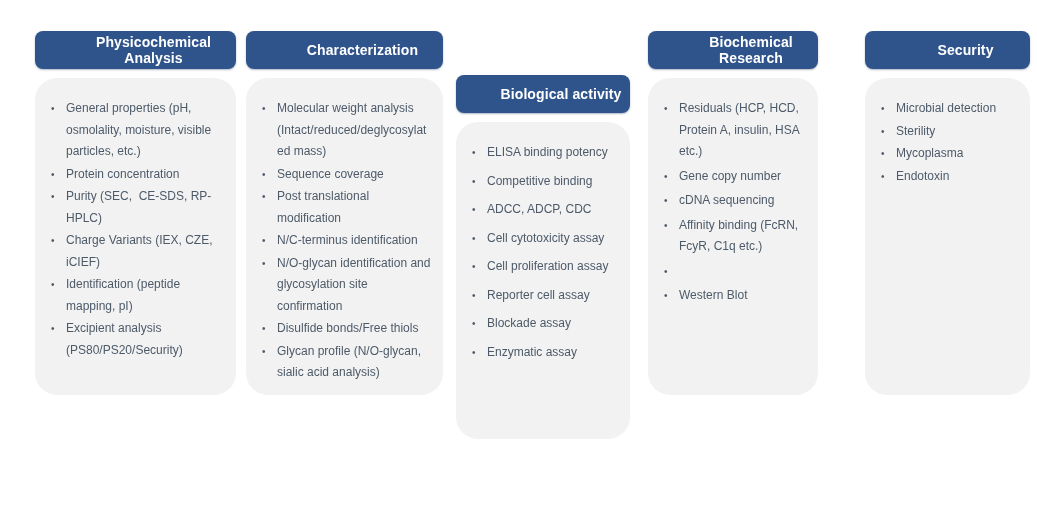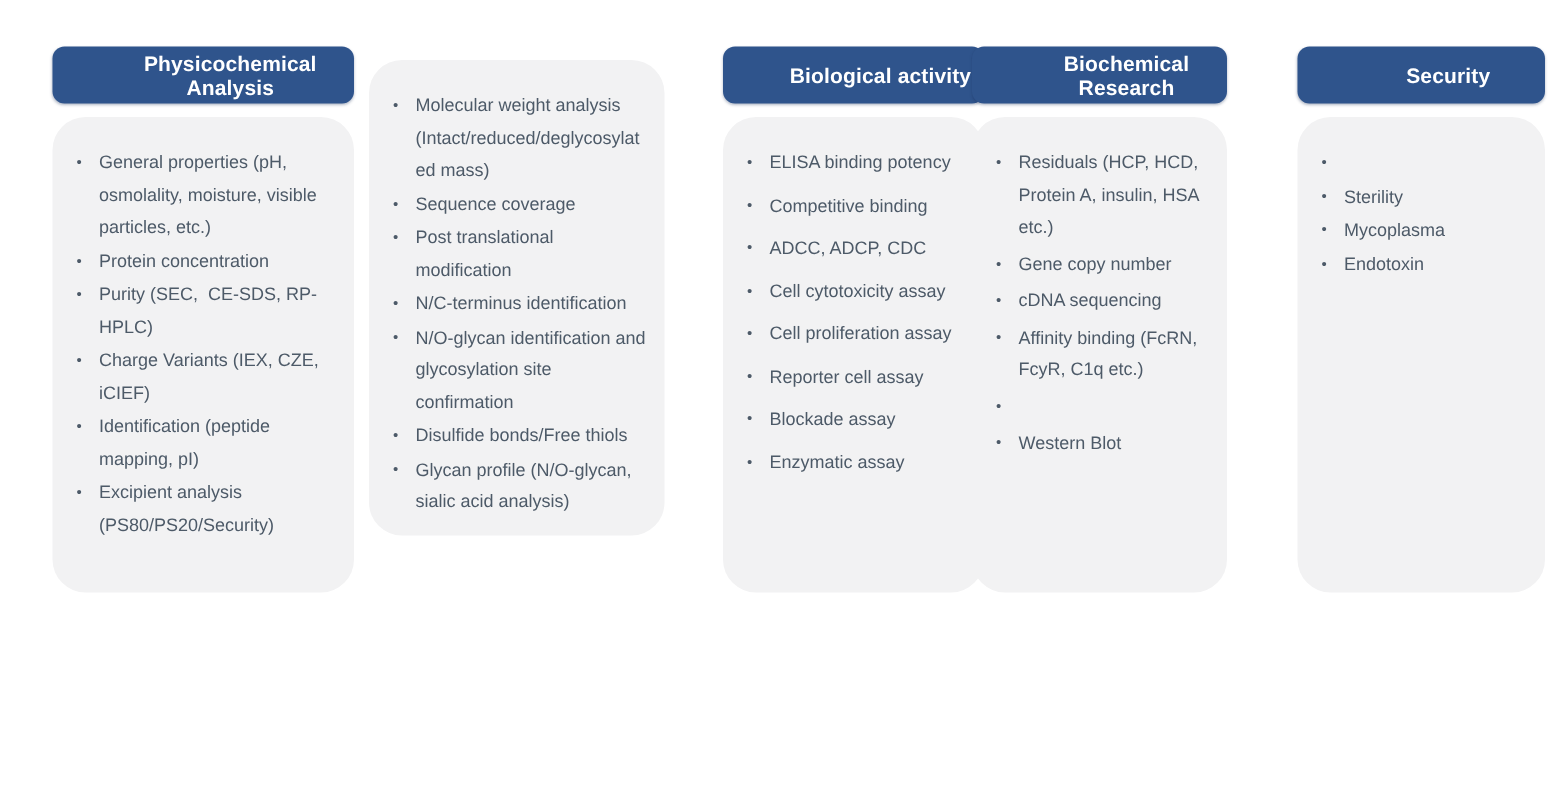--- a/index.html
+++ b/index.html
@@ -15,21 +15,21 @@
     overflow: hidden;
     font-family: "Liberation Sans", "DejaVu Sans", sans-serif;
   }
   .board {
     position: relative;
     width: 1037px; height: 529px;
   }
   .column { position: absolute; top: 31px; }
   .column:nth-child(1) { left: 35px;  width: 201px; }
   .column:nth-child(2) { left: 246px; width: 197px; }
-  .column:nth-child(3) { left: 482px; width: 174px; }
+  .column:nth-child(3) { left: 456px; width: 174px; margin-top: 44px; }
   .column:nth-child(4) { left: 648px; width: 170px; }
   .column:nth-child(5) { left: 865px; width: 165px; }
 
   .col-header {
     height: 38px;
     background: var(--header-bg);
     border-radius: 8px;
     color: var(--header-text);
     font-size: 14px;
     font-weight: bold;
@@ -104,20 +104,21 @@
             <span class="item-text">Identification (peptide mapping, pI)</span>
           </li>
           <li class="item">
             <span class="bullet">•</span>
             <span class="item-text">Excipient analysis (PS80/PS20/Security)</span>
           </li>
         </ul>
       </div>
     </section>
     <section class="column">
+      <div class="col-header">Characterization</div>
       <div class="col-card">
         <ul class="item-list">
           <li class="item">
             <span class="bullet">•</span>
             <span class="item-text">Molecular weight analysis (Intact/reduced/deglycosylated mass)</span>
           </li>
           <li class="item">
             <span class="bullet">•</span>
             <span class="item-text">Sequence coverage</span>
           </li>
@@ -212,20 +213,21 @@
           </li>
         </ul>
       </div>
     </section>
     <section class="column">
       <div class="col-header">Security</div>
       <div class="col-card">
         <ul class="item-list">
           <li class="item">
             <span class="bullet">•</span>
+            <span class="item-text">Microbial detection</span>
           </li>
           <li class="item">
             <span class="bullet">•</span>
             <span class="item-text">Sterility</span>
           </li>
           <li class="item">
             <span class="bullet">•</span>
             <span class="item-text">Mycoplasma</span>
           </li>
           <li class="item">

